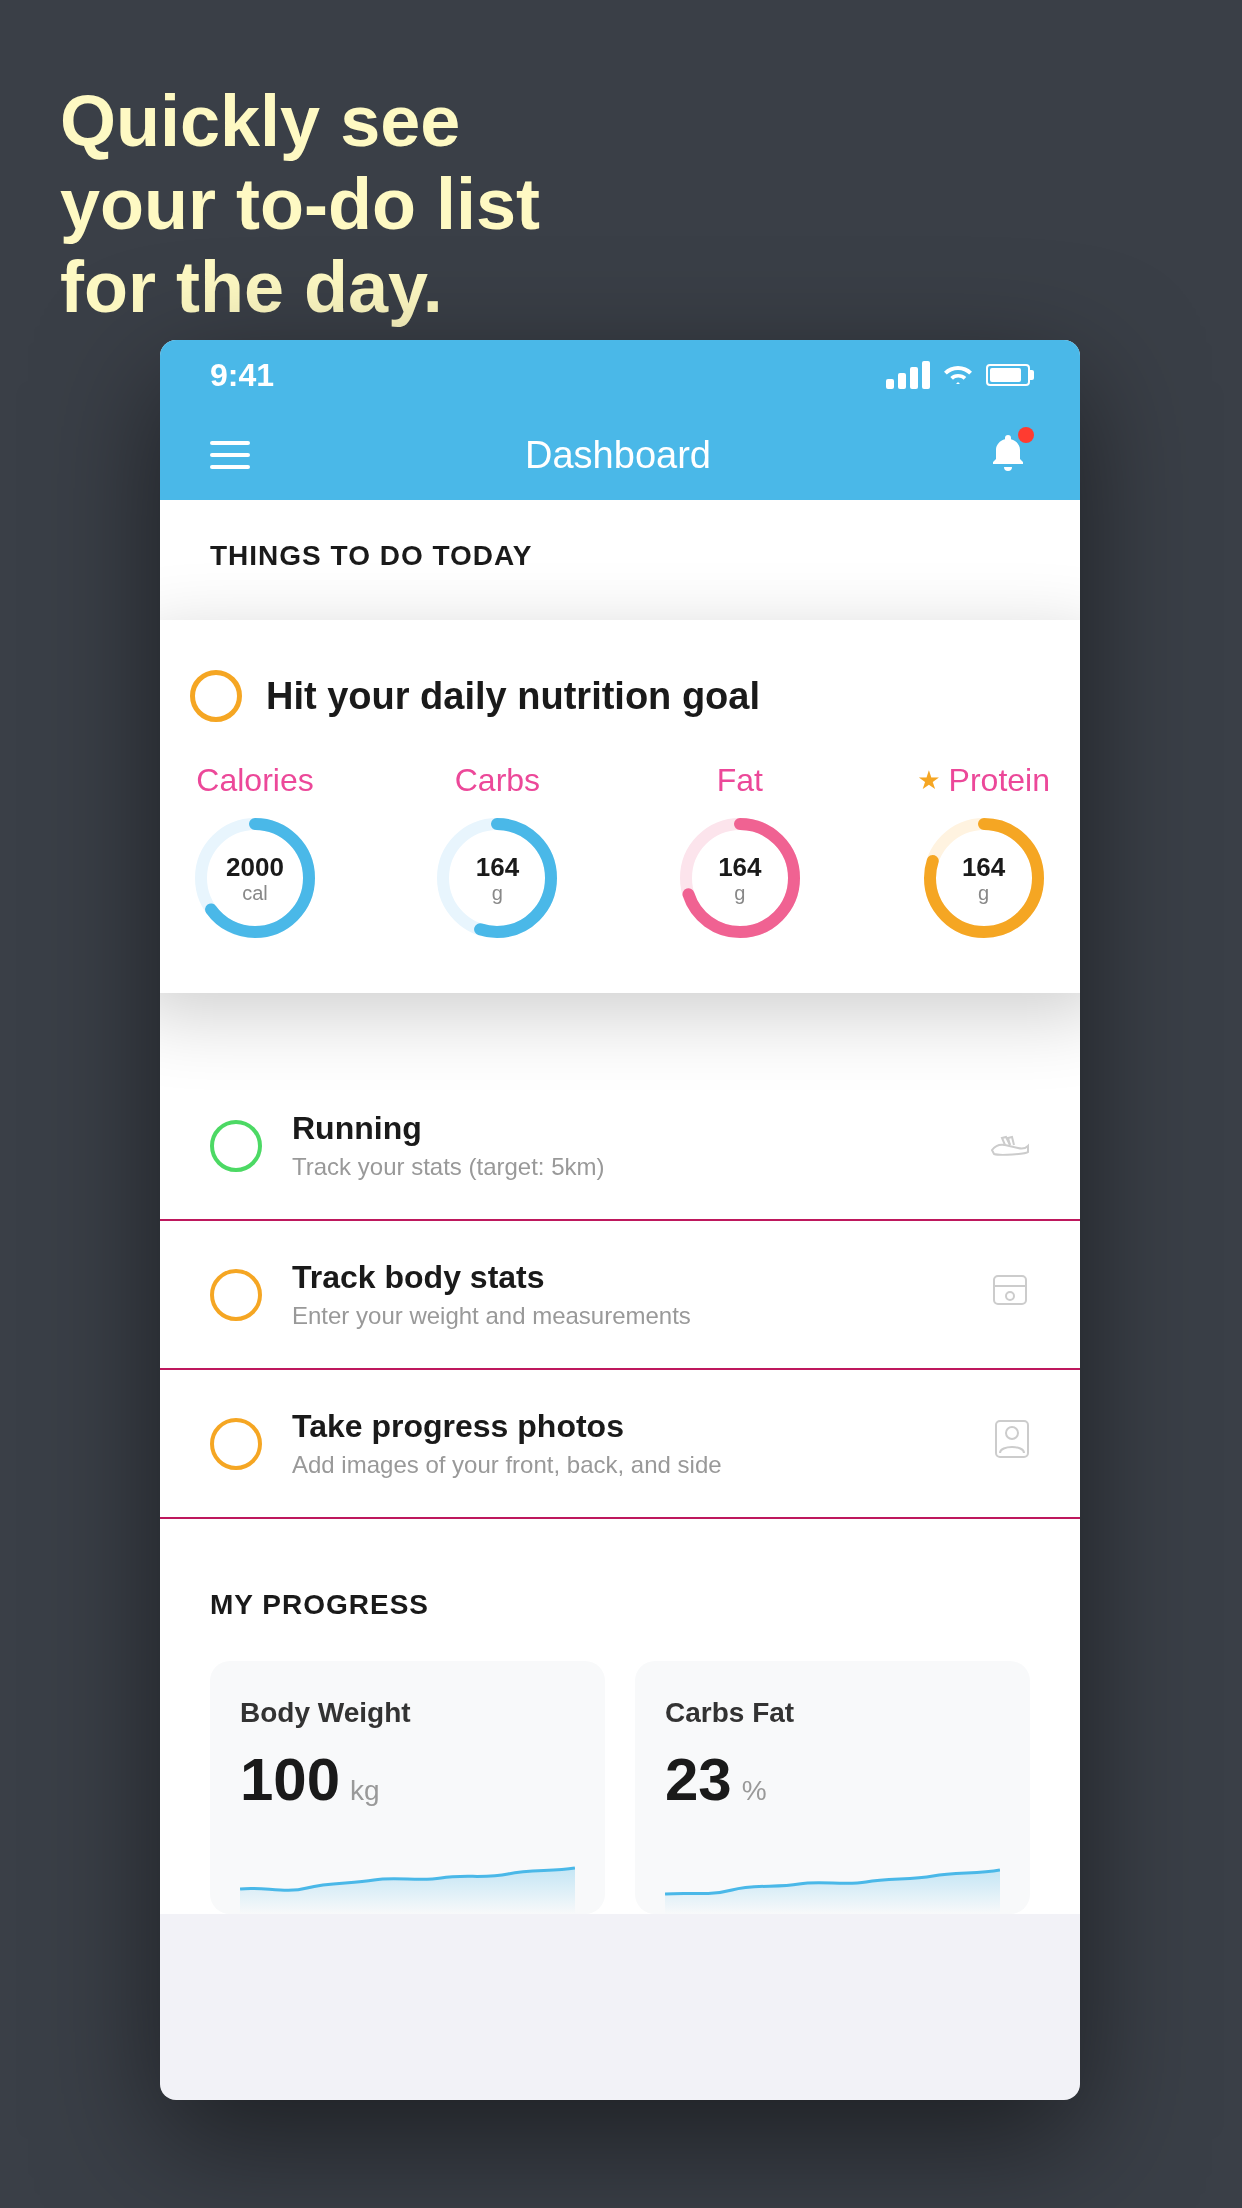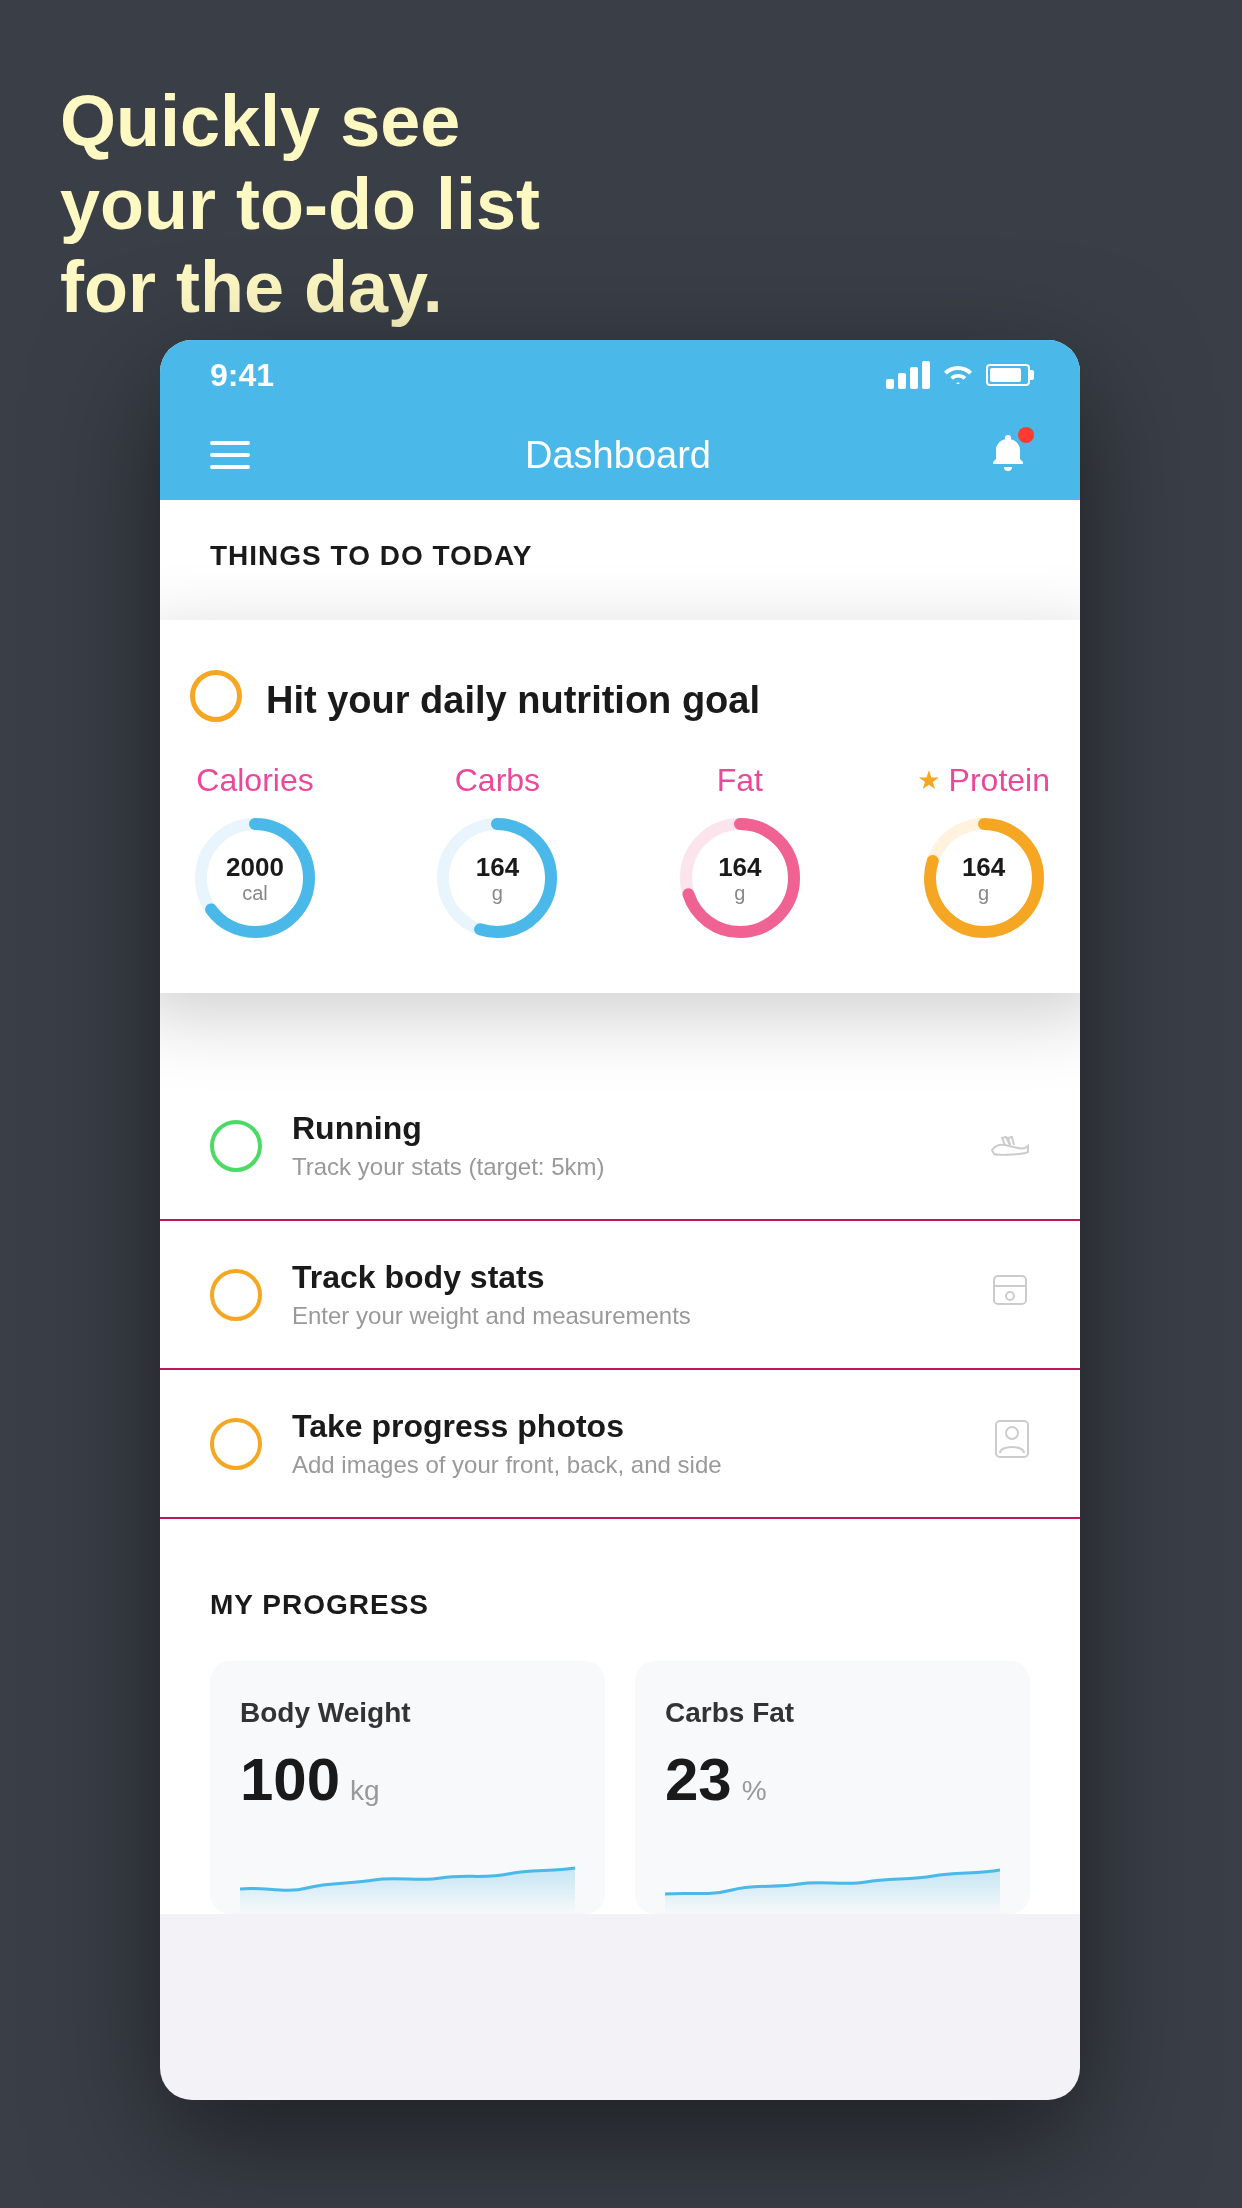--- a/index.html
+++ b/index.html
@@ -33,21 +33,21 @@
       left: 160px;
       width: 920px;
       height: 1760px;
       z-index: 2;
     }
 
     .phone-frame {
       width: 100%;
       height: 100%;
       background: #f2f2f7;
-      border-radius: 32px;
+      border-radius: 16px;
       overflow: hidden;
       box-shadow: 0 40px 120px rgba(0,0,0,0.5);
       position: relative;
     }
 
     
     .status-bar {
       background: #4ab8e8;
       height: 70px;
       display: flex;
@@ -191,21 +191,21 @@
       right: -30px;
       background: white;
       border-radius: 24px;
       padding: 50px 60px;
       box-shadow: 0 20px 80px rgba(0,0,0,0.2);
       z-index: 10;
     }
 
     .card-title-row {
       display: flex;
-      align-items: flex-end;
+      align-items: center;
       gap: 24px;
       margin-bottom: 40px;
     }
 
     .circle-indicator {
       width: 52px;
       height: 52px;
       border-radius: 50%;
       border: 5px solid #f5a623;
       flex-shrink: 0;

